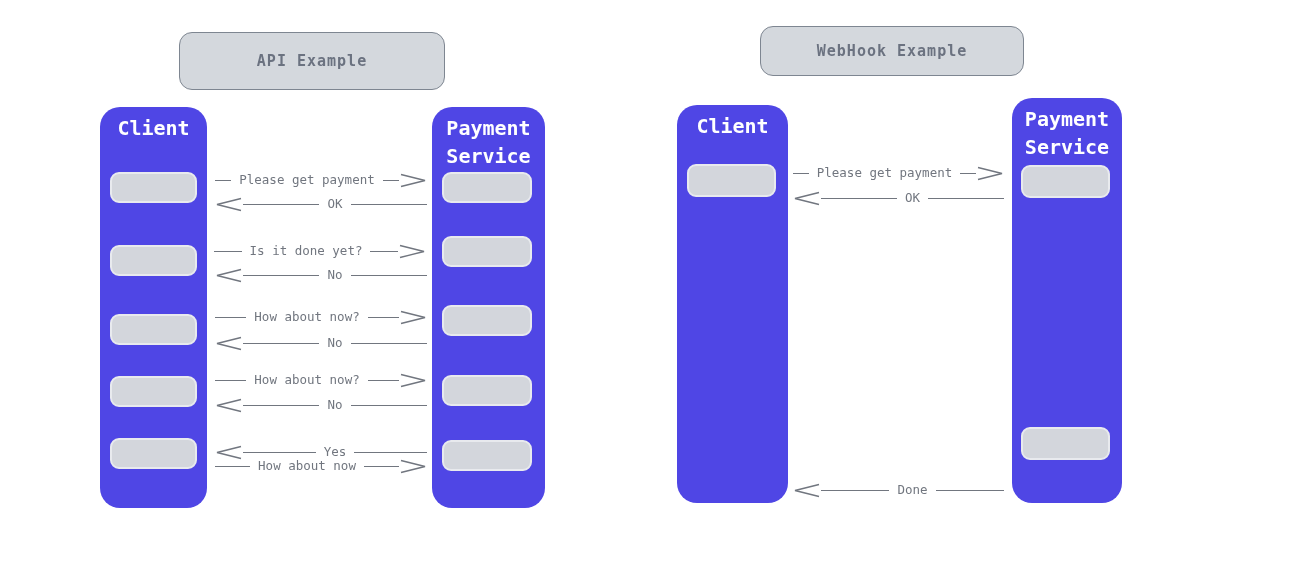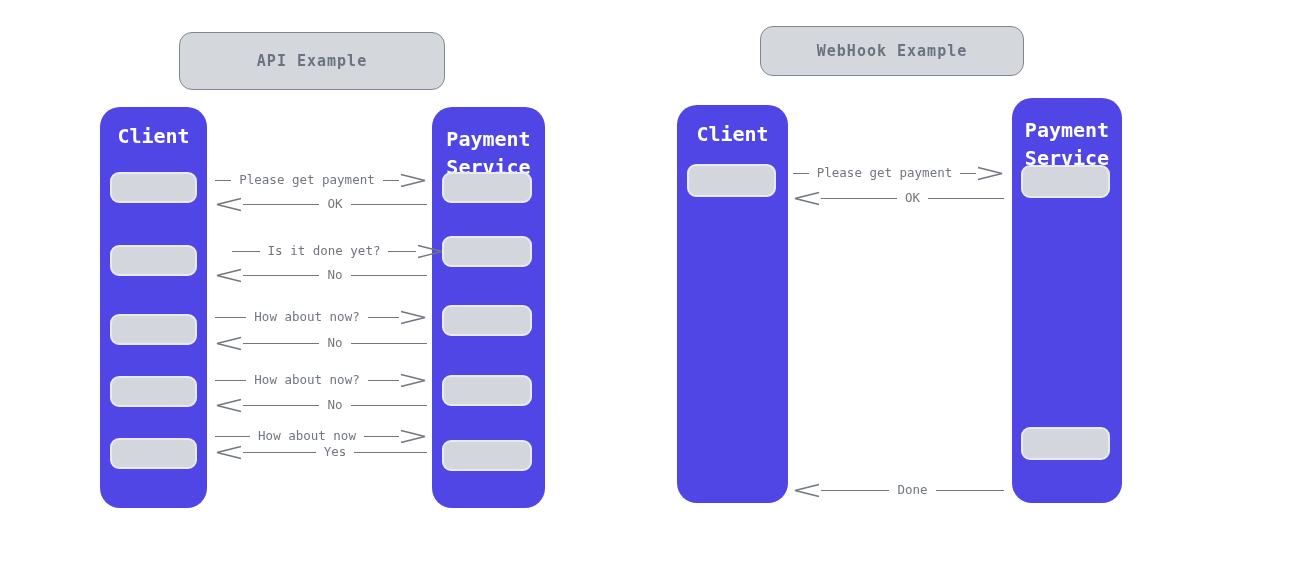--- a/index.html
+++ b/index.html
@@ -23,22 +23,22 @@
     background:var(--title_fill);border:1.5px solid var(--title_border);border-radius:13px;
     color:var(--text_grey);font-size:15px;font-weight:700;letter-spacing:1px;white-space:nowrap;
   }
   .column{
     position:absolute;background:var(--column);border-radius:20px;
   }
   .col-header{
     color:var(--header_text);font-weight:bold;font-size:20px;line-height:1.4;
     text-align:center;white-space:pre-line;
   }
-  .pad-one{padding-top:15px;}
-  .pad-two{padding-top:18px;}
+  .pad-one{padding-top:7px;}
+  .pad-two{padding-top:7px;}
   .activation{
     position:absolute;background:var(--activation_fill);
     border:2px solid var(--activation_border);border-radius:9px;
   }
   .msg{
     position:absolute;height:20px;display:flex;align-items:center;
     color:var(--arrow);
   }
   .msg .line{flex:1 1 auto;height:0;border-top:1.2px solid currentColor;}
   .msg .lbl{
@@ -85,21 +85,21 @@
     </div>
     <div class="msg" style="left:215px;top:194px;width:212px">
       <svg width="28" height="17" viewBox="0 0 28 17">
           <path d="M26 2.5 L2 8.5 L26 14.5" fill="none" stroke="currentColor" stroke-width="1.3"></path>
         </svg>
       <span class="line"></span>
       <span class="lbl">OK</span>
       <span class="line"></span>
     </div>
 
-    <div class="msg" style="left:232px;top:241px;width:212px">
+    <div class="msg" style="left:214px;top:241px;width:212px">
       <span class="line"></span>
       <span class="lbl">Is it done yet?</span>
       <span class="line"></span>
       <svg width="28" height="17" viewBox="0 0 28 17">
           <path d="M2 2.5 L26 8.5 L2 14.5" fill="none" stroke="currentColor" stroke-width="1.3"></path>
         </svg>
     </div>
     <div class="msg" style="left:215px;top:265px;width:212px">
       <svg width="28" height="17" viewBox="0 0 28 17">
           <path d="M26 2.5 L2 8.5 L26 14.5" fill="none" stroke="currentColor" stroke-width="1.3"></path>
@@ -136,21 +136,21 @@
     </div>
     <div class="msg" style="left:215px;top:395px;width:212px">
       <svg width="28" height="17" viewBox="0 0 28 17">
           <path d="M26 2.5 L2 8.5 L26 14.5" fill="none" stroke="currentColor" stroke-width="1.3"></path>
         </svg>
       <span class="line"></span>
       <span class="lbl">No</span>
       <span class="line"></span>
     </div>
 
-    <div class="msg" style="left:215px;top:426px;width:212px">
+    <div class="msg" style="left:215px;top:456px;width:212px">
       <span class="line"></span>
       <span class="lbl">How about now</span>
       <span class="line"></span>
       <svg width="28" height="17" viewBox="0 0 28 17">
           <path d="M2 2.5 L26 8.5 L2 14.5" fill="none" stroke="currentColor" stroke-width="1.3"></path>
         </svg>
     </div>
     <div class="msg" style="left:215px;top:442px;width:212px">
       <svg width="28" height="17" viewBox="0 0 28 17">
           <path d="M26 2.5 L2 8.5 L26 14.5" fill="none" stroke="currentColor" stroke-width="1.3"></path>

